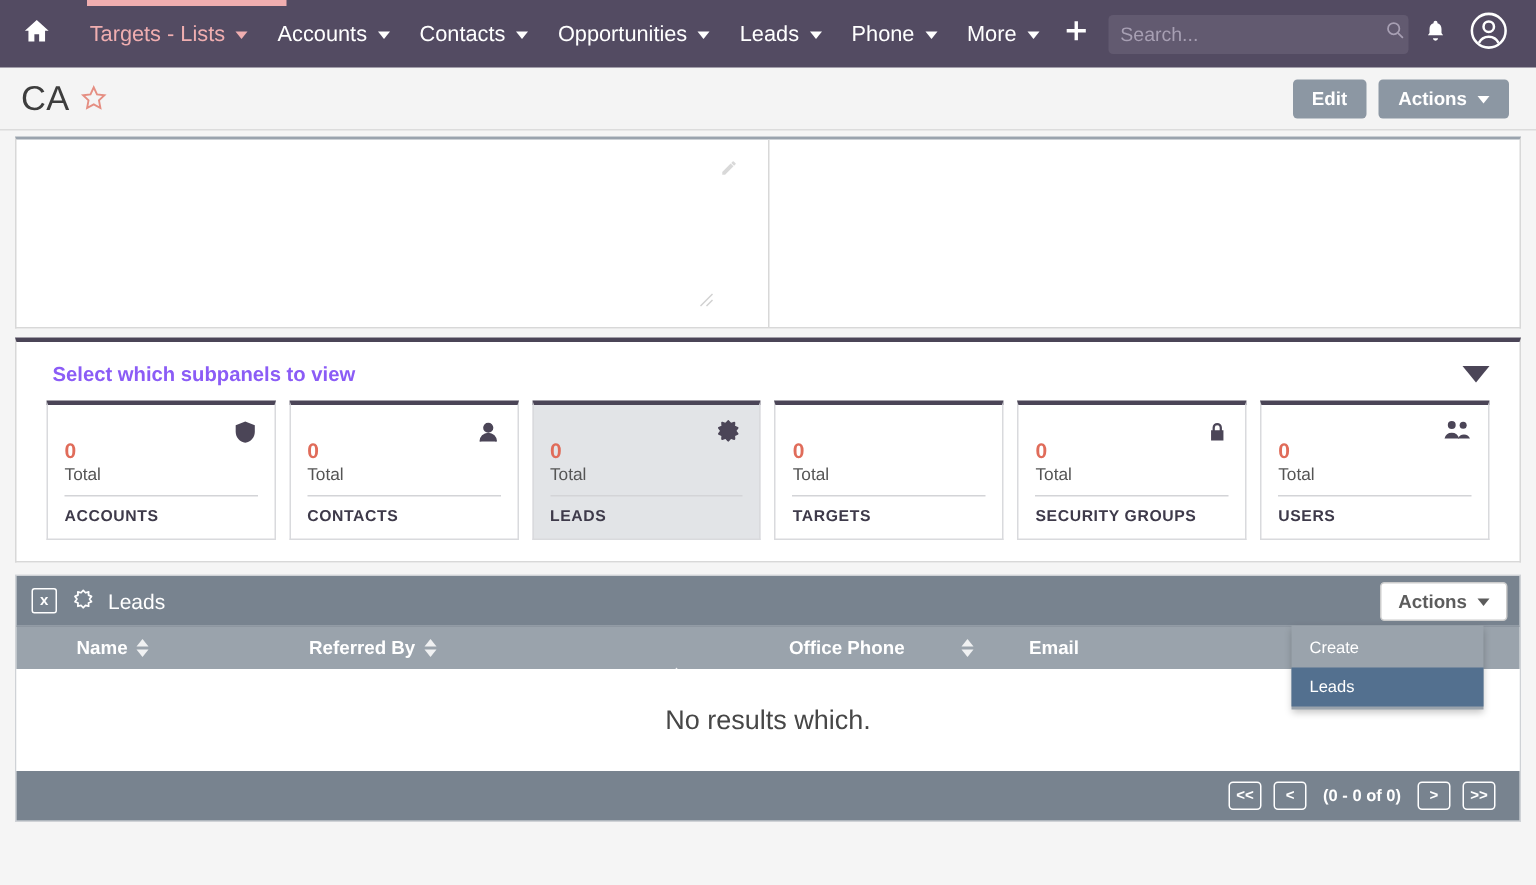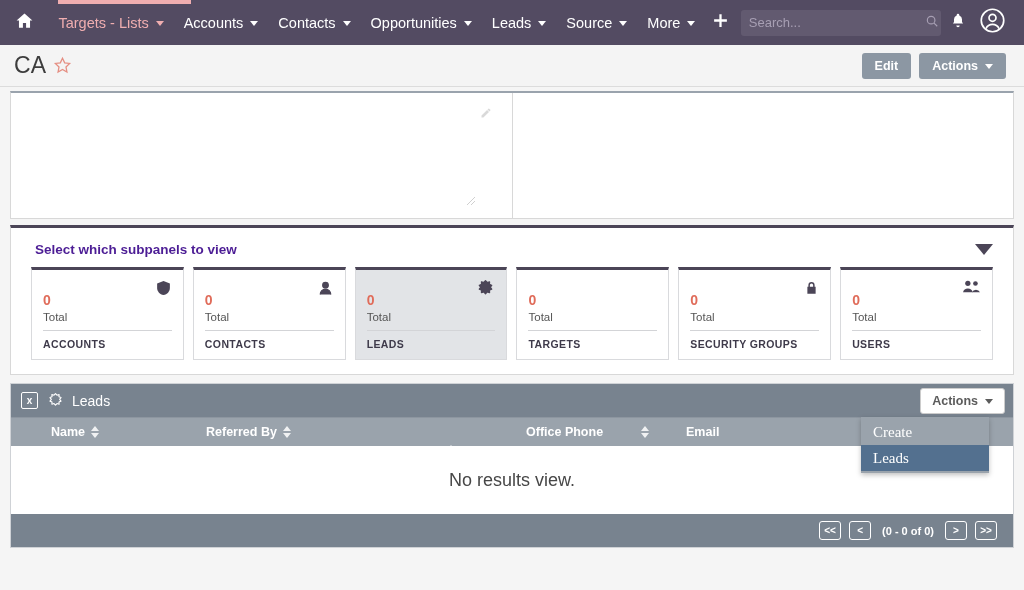--- a/index.html
+++ b/index.html
@@ -147,21 +147,21 @@
     border-top: 3px solid #4b4557;
     padding: 0 0 14px 0;
   }
   .sps-header {
     display: flex; align-items: center;
     padding: 14px 20px 10px 24px;
   }
   .sps-title {
     font-size: 13.5px;
     font-weight: bold;
-    color: #4c1d95;
+    color: #8b5cf6;
   }
   .sps-spacer { flex: 1; }
   .sps-chevron {
     width: 0; height: 0;
     border-left: 9px solid transparent;
     border-right: 9px solid transparent;
     border-top: 11px solid #4b4557;
     cursor: pointer;
   }
   .cards {
@@ -258,25 +258,24 @@
     top: 33px;
     right: 24px;
     width: 128px;
     background: #9aa3ac;
     box-shadow: 0 2px 5px rgba(0,0,0,.25);
     z-index: 40;
     padding: 2px 0 2px 0;
   }
   .dropdown-item {
     padding: 4px 12px;
-    font-size: 15px;
+    font-size: 11px;
     color: #ffffff;
     cursor: pointer;
     line-height: 18px;
-    font-family: Liberation Serif, serif;
   }
   .dropdown-item.highlight { background: #53708f; }
 
   .sp-table-head {
     background: #9aa3ac;
     height: 29px;
     display: flex;
     align-items: center;
     border-top: 1px solid #8d96a0;
   }
@@ -370,21 +369,21 @@
   </div>
   <div class="nav-item">
     <span>Opportunities</span>
     <span class="caret"></span>
   </div>
   <div class="nav-item">
     <span>Leads</span>
     <span class="caret"></span>
   </div>
   <div class="nav-item">
-    <span>Source</span>
+    <span>Phone</span>
     <span class="caret"></span>
   </div>
   <div class="nav-item">
     <span>More</span>
     <span class="caret"></span>
   </div>
 
   <div class="plus-btn">
     <span>
       <svg viewBox="0 0 24 24">
@@ -582,21 +581,21 @@
             <i class="up"></i>
             <i class="down"></i>
           </span>
       </div>
       <div class="th" style="width:160px;">
         <span>Email</span>
       </div>
     </div>
 
     <div class="sp-body">
-      <div class="no-results">No results view.</div>
+      <div class="no-results">No results which.</div>
     </div>
 
     <div class="sp-footer">
       <div class="pg-btn">&lt;&lt;</div>
       <div class="pg-btn">&lt;</div>
       <div class="pg-count">(0 - 0 of 0)</div>
       <div class="pg-btn">&gt;</div>
       <div class="pg-btn">&gt;&gt;</div>
     </div>
   </div>

